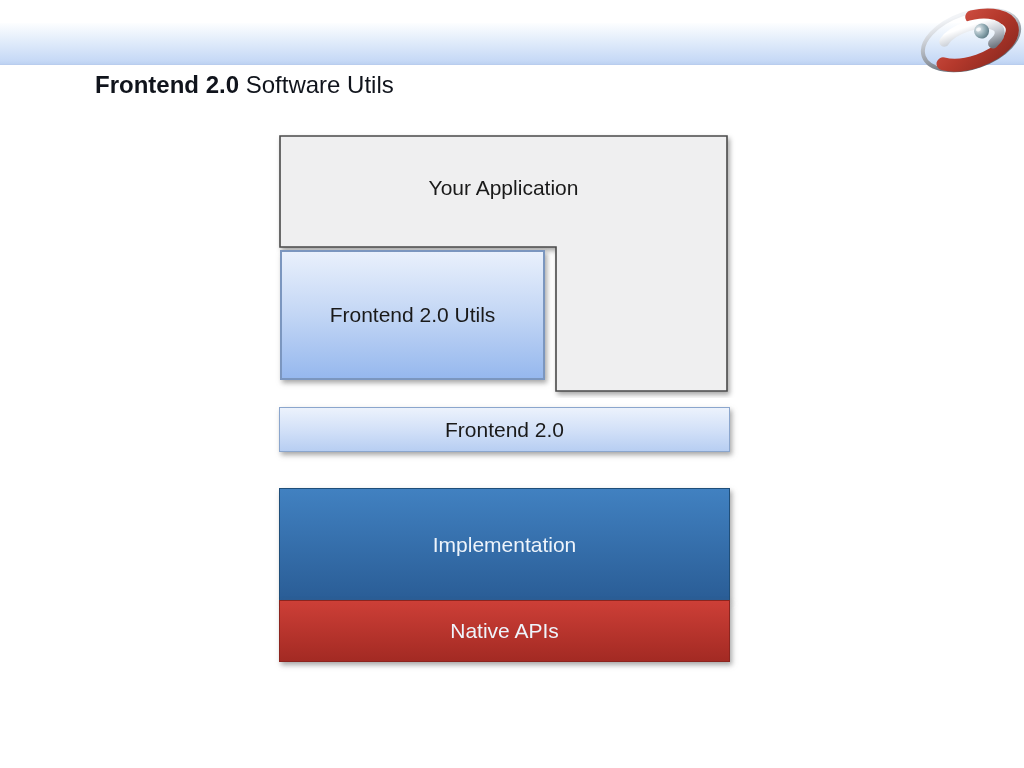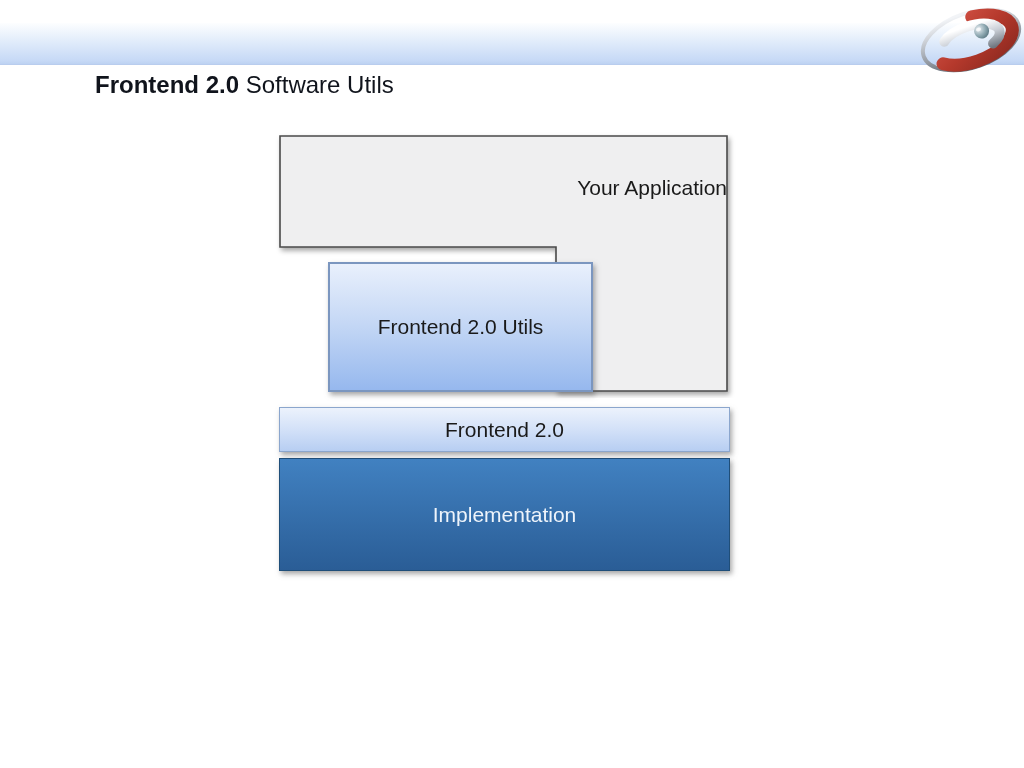--- a/index.html
+++ b/index.html
@@ -61,51 +61,50 @@
   }
   .box-label-light {
     color: #eef4fb;
     font-size: 21px;
   }
   .app-label {
     position: absolute;
     left: 280px;
     top: 176px;
     width: 447px;
-    text-align: right;
+    text-align: center;
   }
   .stack-box {
     position: absolute;
     display: flex;
     flex-direction: column;
     align-items: center;
     justify-content: center;
     text-align: center;
     box-shadow: 2px 3px 5px rgba(95, 95, 95, 0.55);
   }
   .box-utils {
     left: 280px;
-    top: 262px;
+    top: 250px;
     width: 261px;
     height: 126px;
     background: linear-gradient(180deg, #e9f0fc 0%, #c4d7f5 48%, #96b8ee 100%);
     border: 2px solid #7b96bf;
-    margin-left: 48px;
   }
   .box-frontend {
     left: 279px;
     top: 407px;
     width: 449px;
     height: 43px;
     background: linear-gradient(180deg, #ecf2fc 0%, #d3e1f8 50%, #b7cef2 100%);
     border: 1.5px solid #8ba6cd;
   }
   .box-impl {
     left: 279px;
-    top: 458px;
+    top: 488px;
     width: 449px;
     height: 111px;
     background: linear-gradient(180deg, #4181c1 0%, #356f ae 0%, #2a5d96 100%);
     background: linear-gradient(180deg, #4181c1 0%, #2a5d96 100%);
     border: 1.5px solid #1f4e79;
     line-height: 32px;
   }
   .box-native {
     left: 279px;
     top: 600px;
@@ -173,14 +172,17 @@
   </div>
 
   <div class="stack-box box-frontend">
     <span class="box-label-dark">Frontend 2.0</span>
   </div>
 
   <div class="stack-box box-impl">
     <span class="box-label-light">Implementation</span>
   </div>
 
+  <div class="stack-box box-native">
+    <span class="box-label-light">Native APIs</span>
+  </div>
 
 </div>
 
 </body></html>

